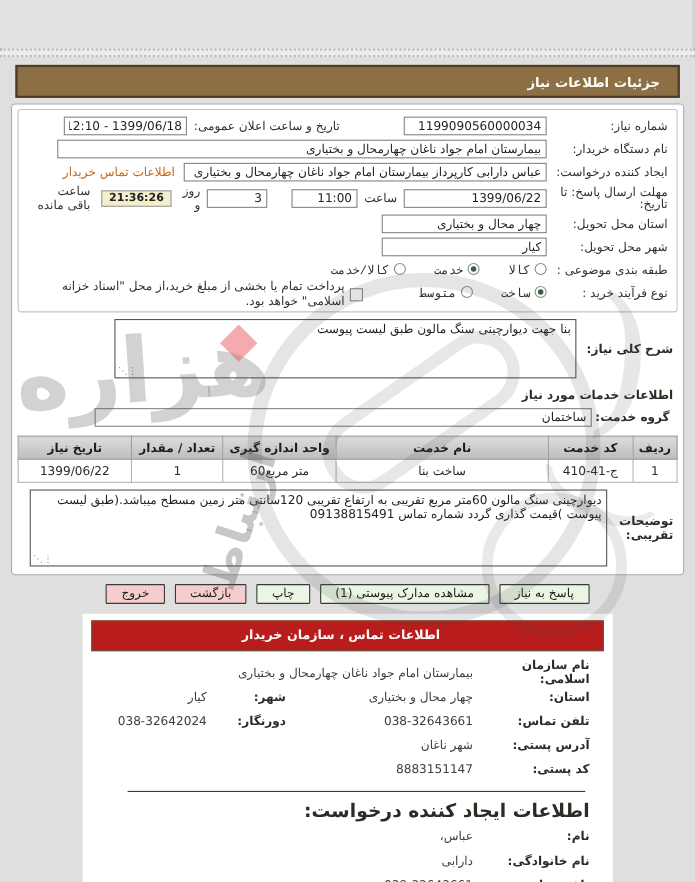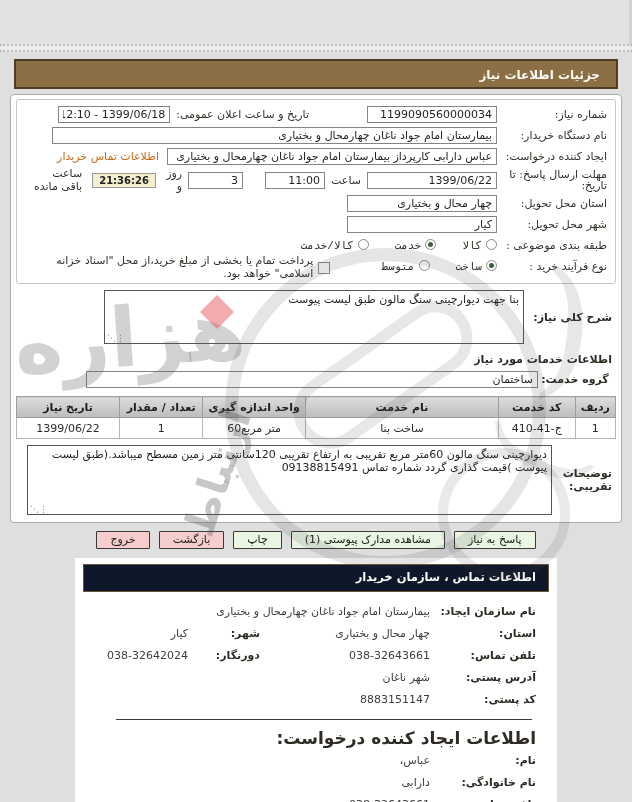--- a/index.html
+++ b/index.html
@@ -69,23 +69,23 @@
 
   .btn-row{display:flex;justify-content:center;gap:9px;margin-top:8px;}
   .btn{height:18px;line-height:16px;padding:0 13px;border:1px solid #3a3a3a;font-size:11px;
        font-family:"DejaVu Sans",sans-serif;border-radius:1px;color:#1c1c1c;cursor:pointer;}
   .btn.green{background:#eaf6e3;}
   .btn.pink{background:#f6cdcd;}
 
   
   .contact-window{position:absolute;top:558px;right:75px;width:482px;height:244px;
                   background:#fff;padding:4px 7px;box-sizing:border-box;}
-  .contact-title{height:26px;line-height:25px;background:#0f172a;border:1px solid #6b5433;
+  .contact-title{height:26px;line-height:25px;background:#b91c1c;border:1px solid #6b5433;
                  color:#fdfdf8;font-weight:bold;font-size:11.5px;padding-right:12px;
-                 margin:2px 1px 8px 1px;}
+                 margin:2px 1px 8px 1px;text-align:center;}
   .crow{display:flex;align-items:center;height:22px;font-size:11px;}
   .clabel{flex:0 0 120px;font-weight:bold;color:#2e2b24;padding-right:14px;box-sizing:border-box;}
   .cval{color:#3d3d3d;}
   .cval1{flex:0 0 170px;color:#3d3d3d;}
   .clabel2{flex:0 0 72px;font-weight:bold;color:#2e2b24;}
   .chr{border:0;border-top:1px solid #3a3a3a;margin:9px 18px 7px 34px;}
   .cheading{font-weight:bold;font-size:17px;color:#2e2b24;padding-right:14px;height:22px;
             display:flex;align-items:center;margin-top:2px;}
 
   
@@ -245,21 +245,21 @@
     <button class="btn green">مشاهده مدارک پیوستی (1)</button>
     <button class="btn green">چاپ</button>
     <button class="btn pink">بازگشت</button>
     <button class="btn pink">خروج</button>
   </div>
 
   <div class="contact-window">
     <div class="contact-title">اطلاعات تماس ، سازمان خریدار</div>
 
     <div class="crow">
-      <span class="clabel">نام سازمان ایجاد:</span>
+      <span class="clabel">نام سازمان اسلامی:</span>
       <span class="cval">بیمارستان امام جواد ناغان چهارمحال و بختیاری</span>
     </div>
 
     <div class="crow">
       <span class="clabel">استان:</span>
       <span class="cval1">چهار محال و بختیاری</span>
       <span class="clabel2">شهر:</span>
       <span class="cval">کیار</span>
     </div>
 

